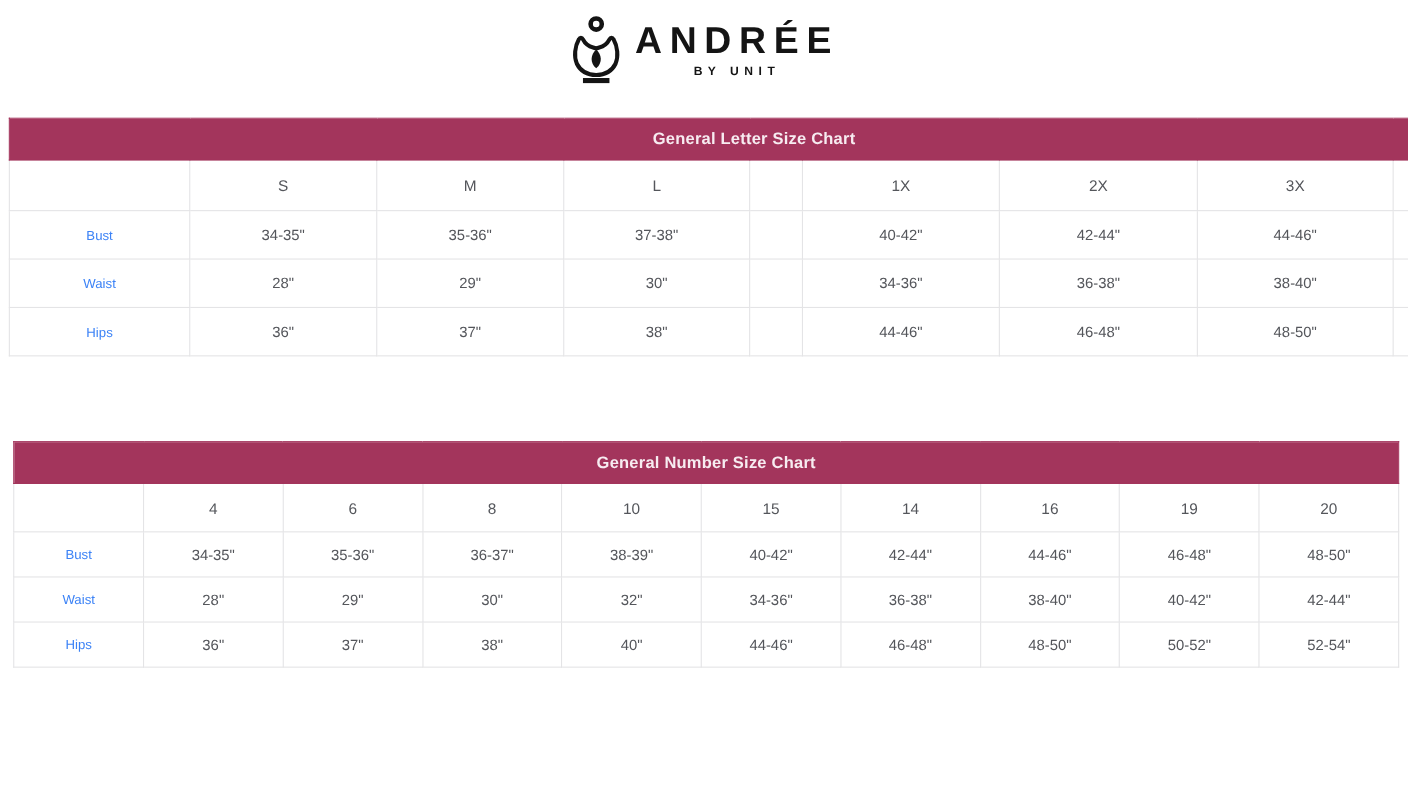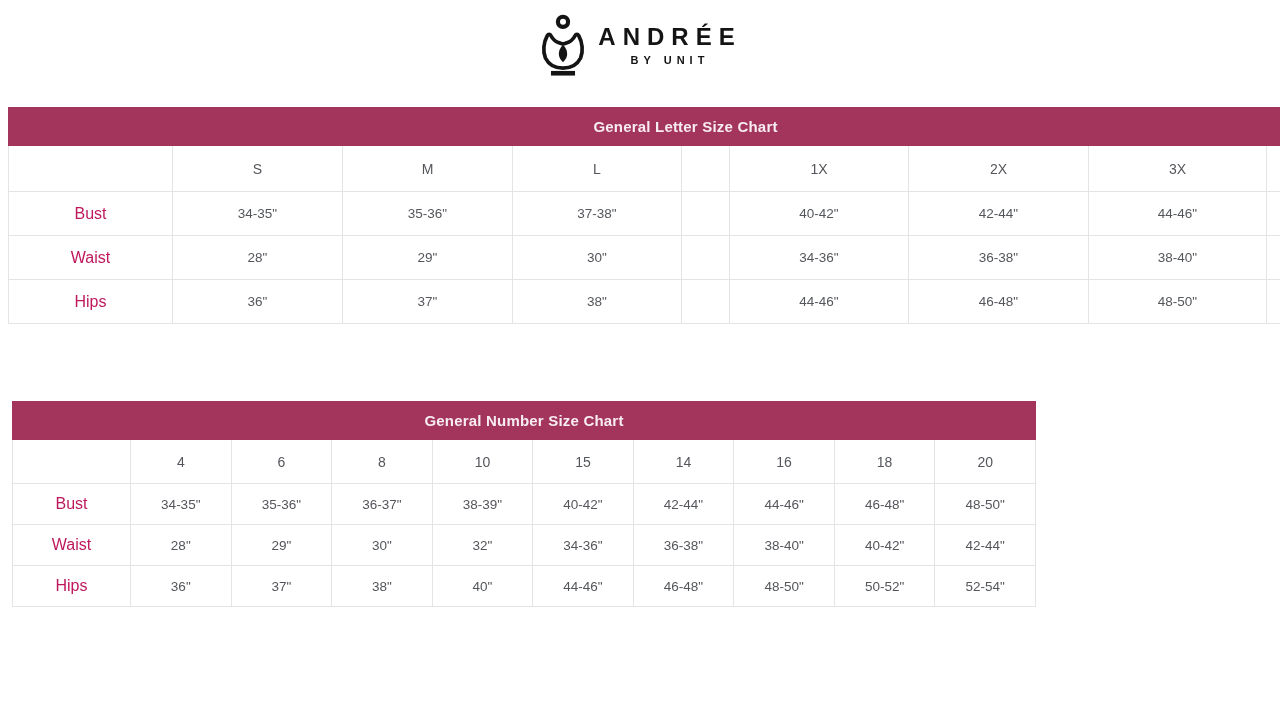--- a/index.html
+++ b/index.html
@@ -17,42 +17,42 @@
     justify-content: center;
   }
   .logo {
     display: flex;
     align-items: center;
     gap: 10px;
   }
   .logo svg { display: block; }
   .logo-text { display: flex; flex-direction: column; align-items: center; }
   .brand-name {
-    font-size: 24px;
+    font-size: 34px;
     font-weight: 700;
     letter-spacing: 7px;
     color: #141414;
     line-height: 1.1;
     white-space: nowrap;
   }
   .brand-sub {
     font-size: 11px;
     font-weight: 700;
     letter-spacing: 5px;
     color: #141414;
     margin-top: 3px;
     white-space: nowrap;
   }
   
   table.size-table {
     border-collapse: collapse;
     table-layout: fixed;
   }
   table.t1 { margin-left: 8px;  margin-top: 30px; width: 1354px; }
-  table.t2 { margin-left: 12px; margin-top: 77px; width: 1024px; }
+  table.t2 { margin-left: 12px; margin-top: 77px; width: 1260px; }
 
   .size-table th, .size-table td {
     border: 1px solid #e4e4e6;
     text-align: center;
     vertical-align: middle;
     padding: 0;
     overflow: hidden;
     white-space: nowrap;
   }
   th.band {
@@ -71,22 +71,22 @@
   }
   .t1 tr.cols th { height: 46px; }
   .t2 tr.cols th { height: 44px; }
   .size-table td {
     font-size: 13.5px;
     color: #54565b;
   }
   .t1 td { height: 44px; }
   .t2 td { height: 41px; }
   td.rowlabel {
-    font-size: 16px;
-    color: #be185d;
+    font-size: 12px;
+    color: #3b82f6;
   }
 </style>
 </head>
 <body>
 
 <header class="brand-header">
   <div class="logo">
     <span>
       <svg width="50" height="64" viewBox="0 0 54 66" fill="none" xmlns="http://www.w3.org/2000/svg">
         <circle cx="27" cy="8" r="5.5" stroke="#141414" stroke-width="4.5" fill="none"></circle>
@@ -189,21 +189,21 @@
       </tr>
       <tr class="cols">
         <th></th>
         <th>4</th>
         <th>6</th>
         <th>8</th>
         <th>10</th>
         <th>15</th>
         <th>14</th>
         <th>16</th>
-        <th>18</th>
+        <th>19</th>
         <th>20</th>
       </tr>
     </thead>
     <tbody>
       <tr>
         <td class="rowlabel">Bust</td>
         <td>34-35"</td>
         <td>35-36"</td>
         <td>36-37"</td>
         <td>38-39"</td>

